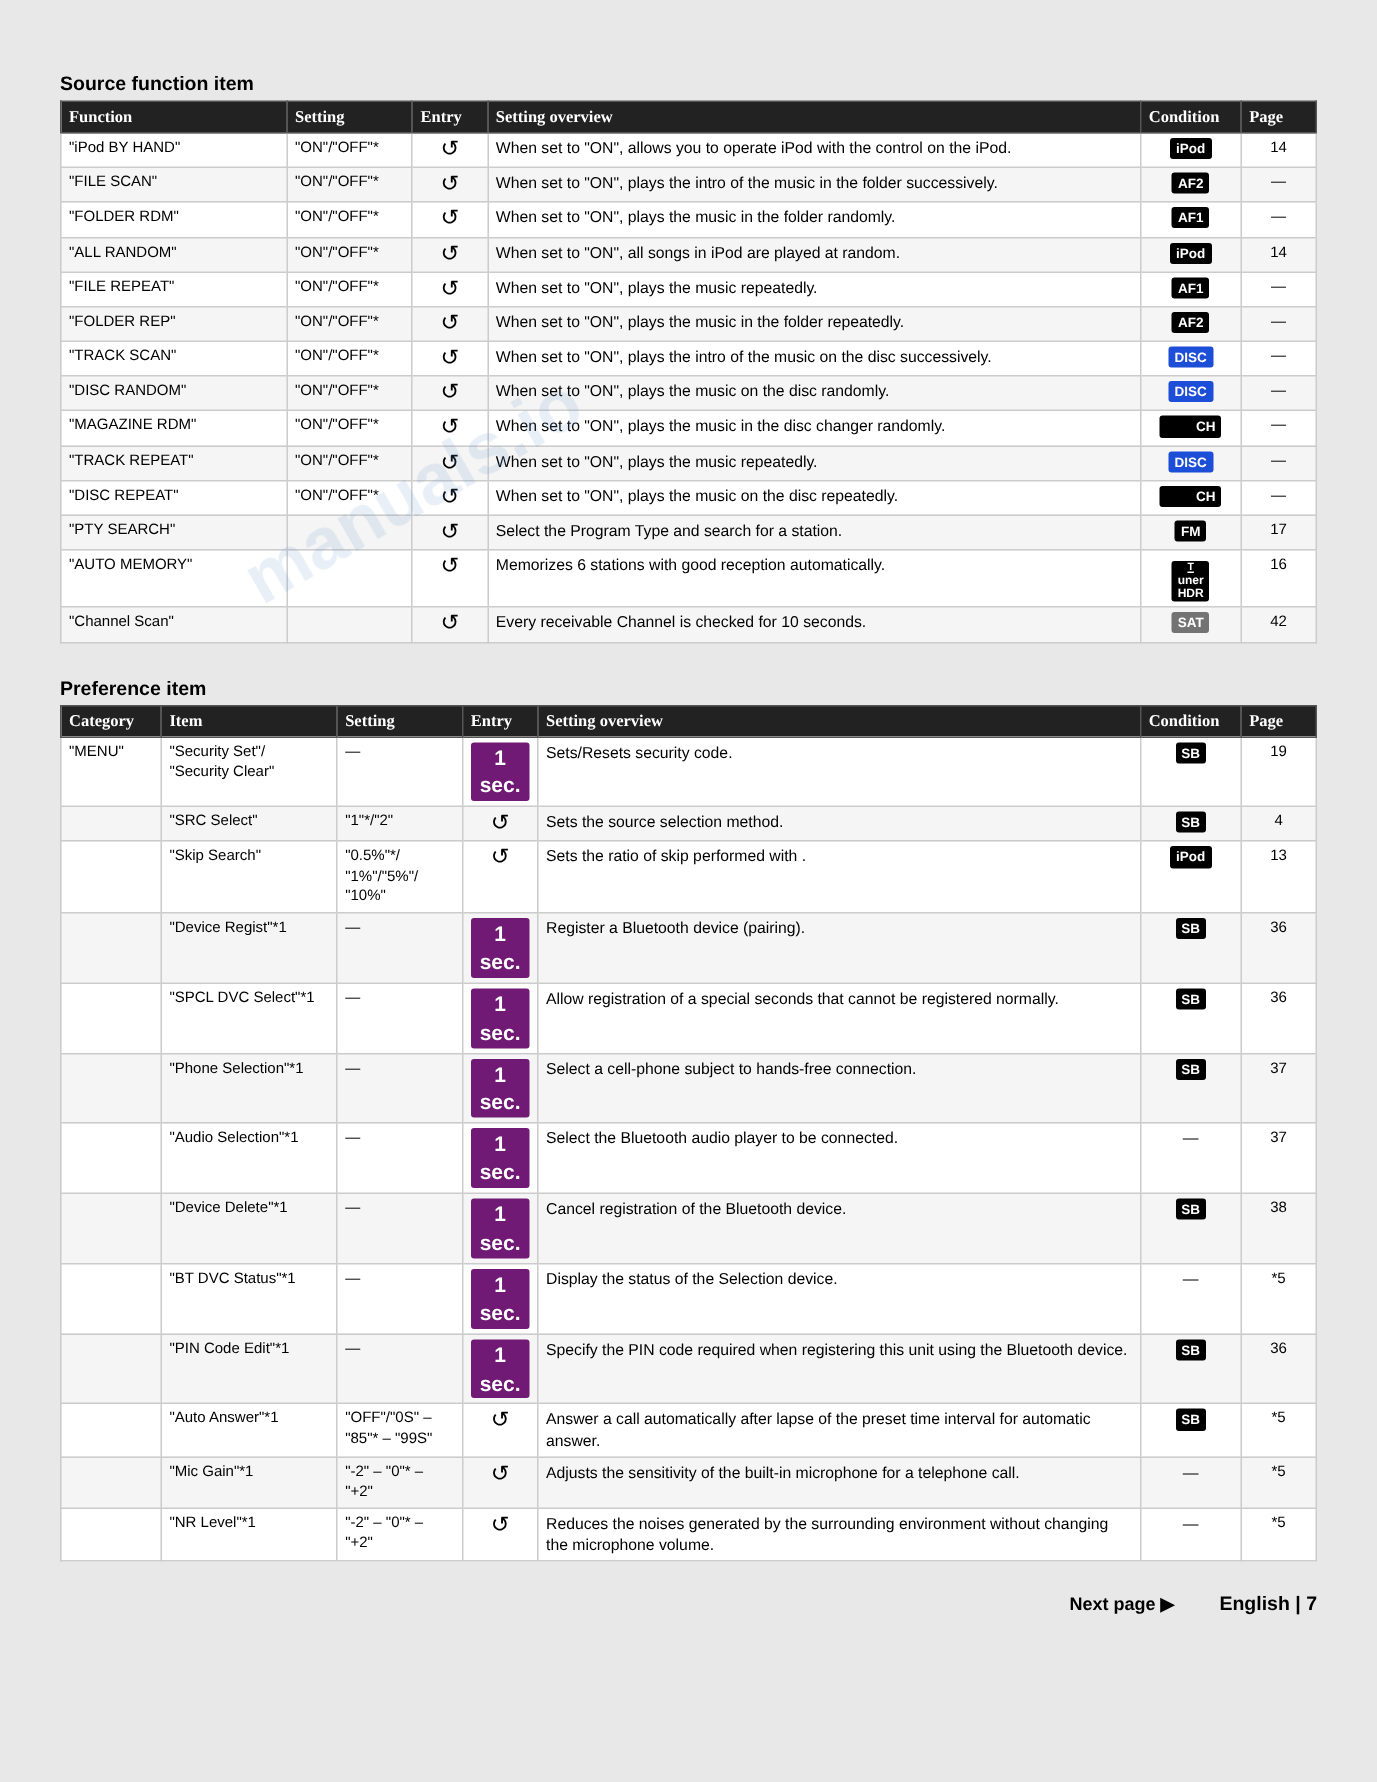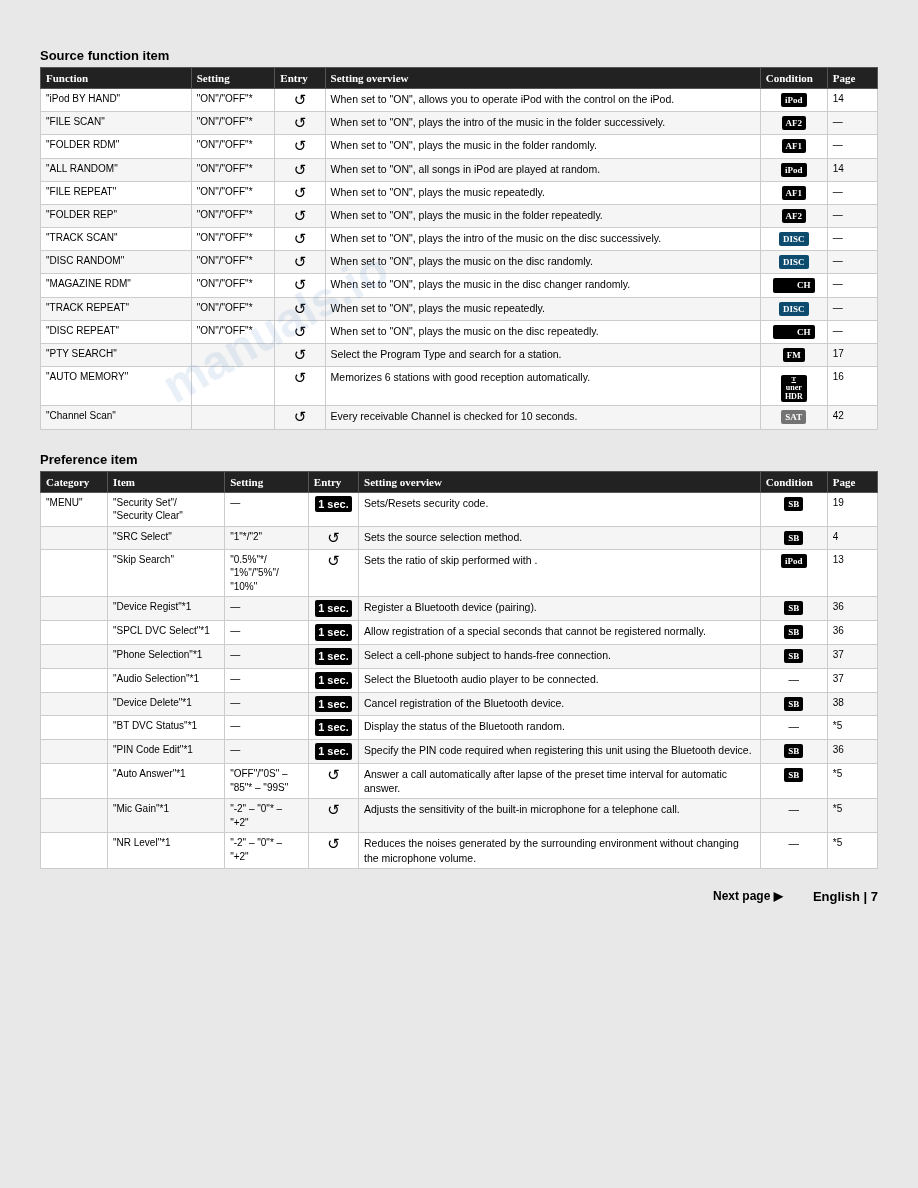--- a/index.html
+++ b/index.html
@@ -49,47 +49,46 @@
     }
     .condition-badge {
       display: inline-block;
       background: #222;
       color: #fff;
       font-size: 9px;
       font-weight: bold;
       padding: 1px 4px;
       border-radius: 2px;
       white-space: nowrap;
-      font-family: Liberation Serif, serif;
     }
     .condition-badge.ipod { background: #000; }
     .condition-badge.af2 { background: #000; }
     .condition-badge.af1 { background: #000; }
-    .condition-badge.disc { background: #0c4a6e; }
+    .condition-badge.disc { background: #1d4ed8; }
     .condition-badge.ch { background: #000; padding-left: 24px; }
     .condition-badge.fm { background: #000000; }
     .condition-badge.sat { background: #737373; }
     .condition-badge.sb { background: #000; }
     .condition-badge.tuner-hdr {
       background: #000;
       font-size: 8px;
       line-height: 1.1;
       display: inline-flex;
       flex-direction: column;
       align-items: center;
     }
     .entry-icon {
       font-size: 16px;
       line-height: 1;
     }
     .entry-onesec {
       display: inline-block;
-      background: #000000;
+      background: #701a75;
       color: #fff;
-      font-size: 11px;
+      font-size: 14px;
       font-weight: bold;
       padding: 1px 3px;
       border-radius: 2px;
     }
     .page-footer {
       display: flex;
       justify-content: flex-end;
       align-items: center;
       margin-top: 20px;
       font-size: 12px;
@@ -108,21 +107,21 @@
       left: 150px;
       font-size: 48px;
       color: rgba(100,150,200,0.15);
       transform: rotate(-30deg);
       pointer-events: none;
       font-weight: bold;
       z-index: 9999;
     }
     td.function-col { font-size: 10px; }
     td.setting-col { font-size: 10px; white-space: nowrap; }
-    td.page-col { font-size: 10px; }
+    td.page-col { text-align: center; font-size: 10px; }
     .category-col { font-size: 10px; font-weight: normal; }
   </style>
 </head>
 <body>
 
 <div class="watermark">manuals.io</div>
 
 <div class="section-title">Source function item</div>
 
 <table>
@@ -337,21 +336,21 @@
     <td style="text-align:center;"><span class="entry-onesec">1 sec.</span></td>
     <td>Cancel registration of the Bluetooth device.</td>
     <td style="text-align:center;"><span class="condition-badge sb">SB</span></td>
     <td class="page-col">38</td>
   </tr>
       <tr>
     <td class="category-col"></td>
     <td style="font-size:10px;">"BT DVC Status"*1</td>
     <td class="setting-col" style="font-size:10px;">—</td>
     <td style="text-align:center;"><span class="entry-onesec">1 sec.</span></td>
-    <td>Display the status of the Bluetooth random.</td>
+    <td>Display the status of the Selection device.</td>
     <td style="text-align:center;">—</td>
     <td class="page-col">*5</td>
   </tr>
       <tr>
     <td class="category-col"></td>
     <td style="font-size:10px;">"PIN Code Edit"*1</td>
     <td class="setting-col" style="font-size:10px;">—</td>
     <td style="text-align:center;"><span class="entry-onesec">1 sec.</span></td>
     <td>Specify the PIN code required when registering this unit using the Bluetooth device.</td>
     <td style="text-align:center;"><span class="condition-badge sb">SB</span></td>

